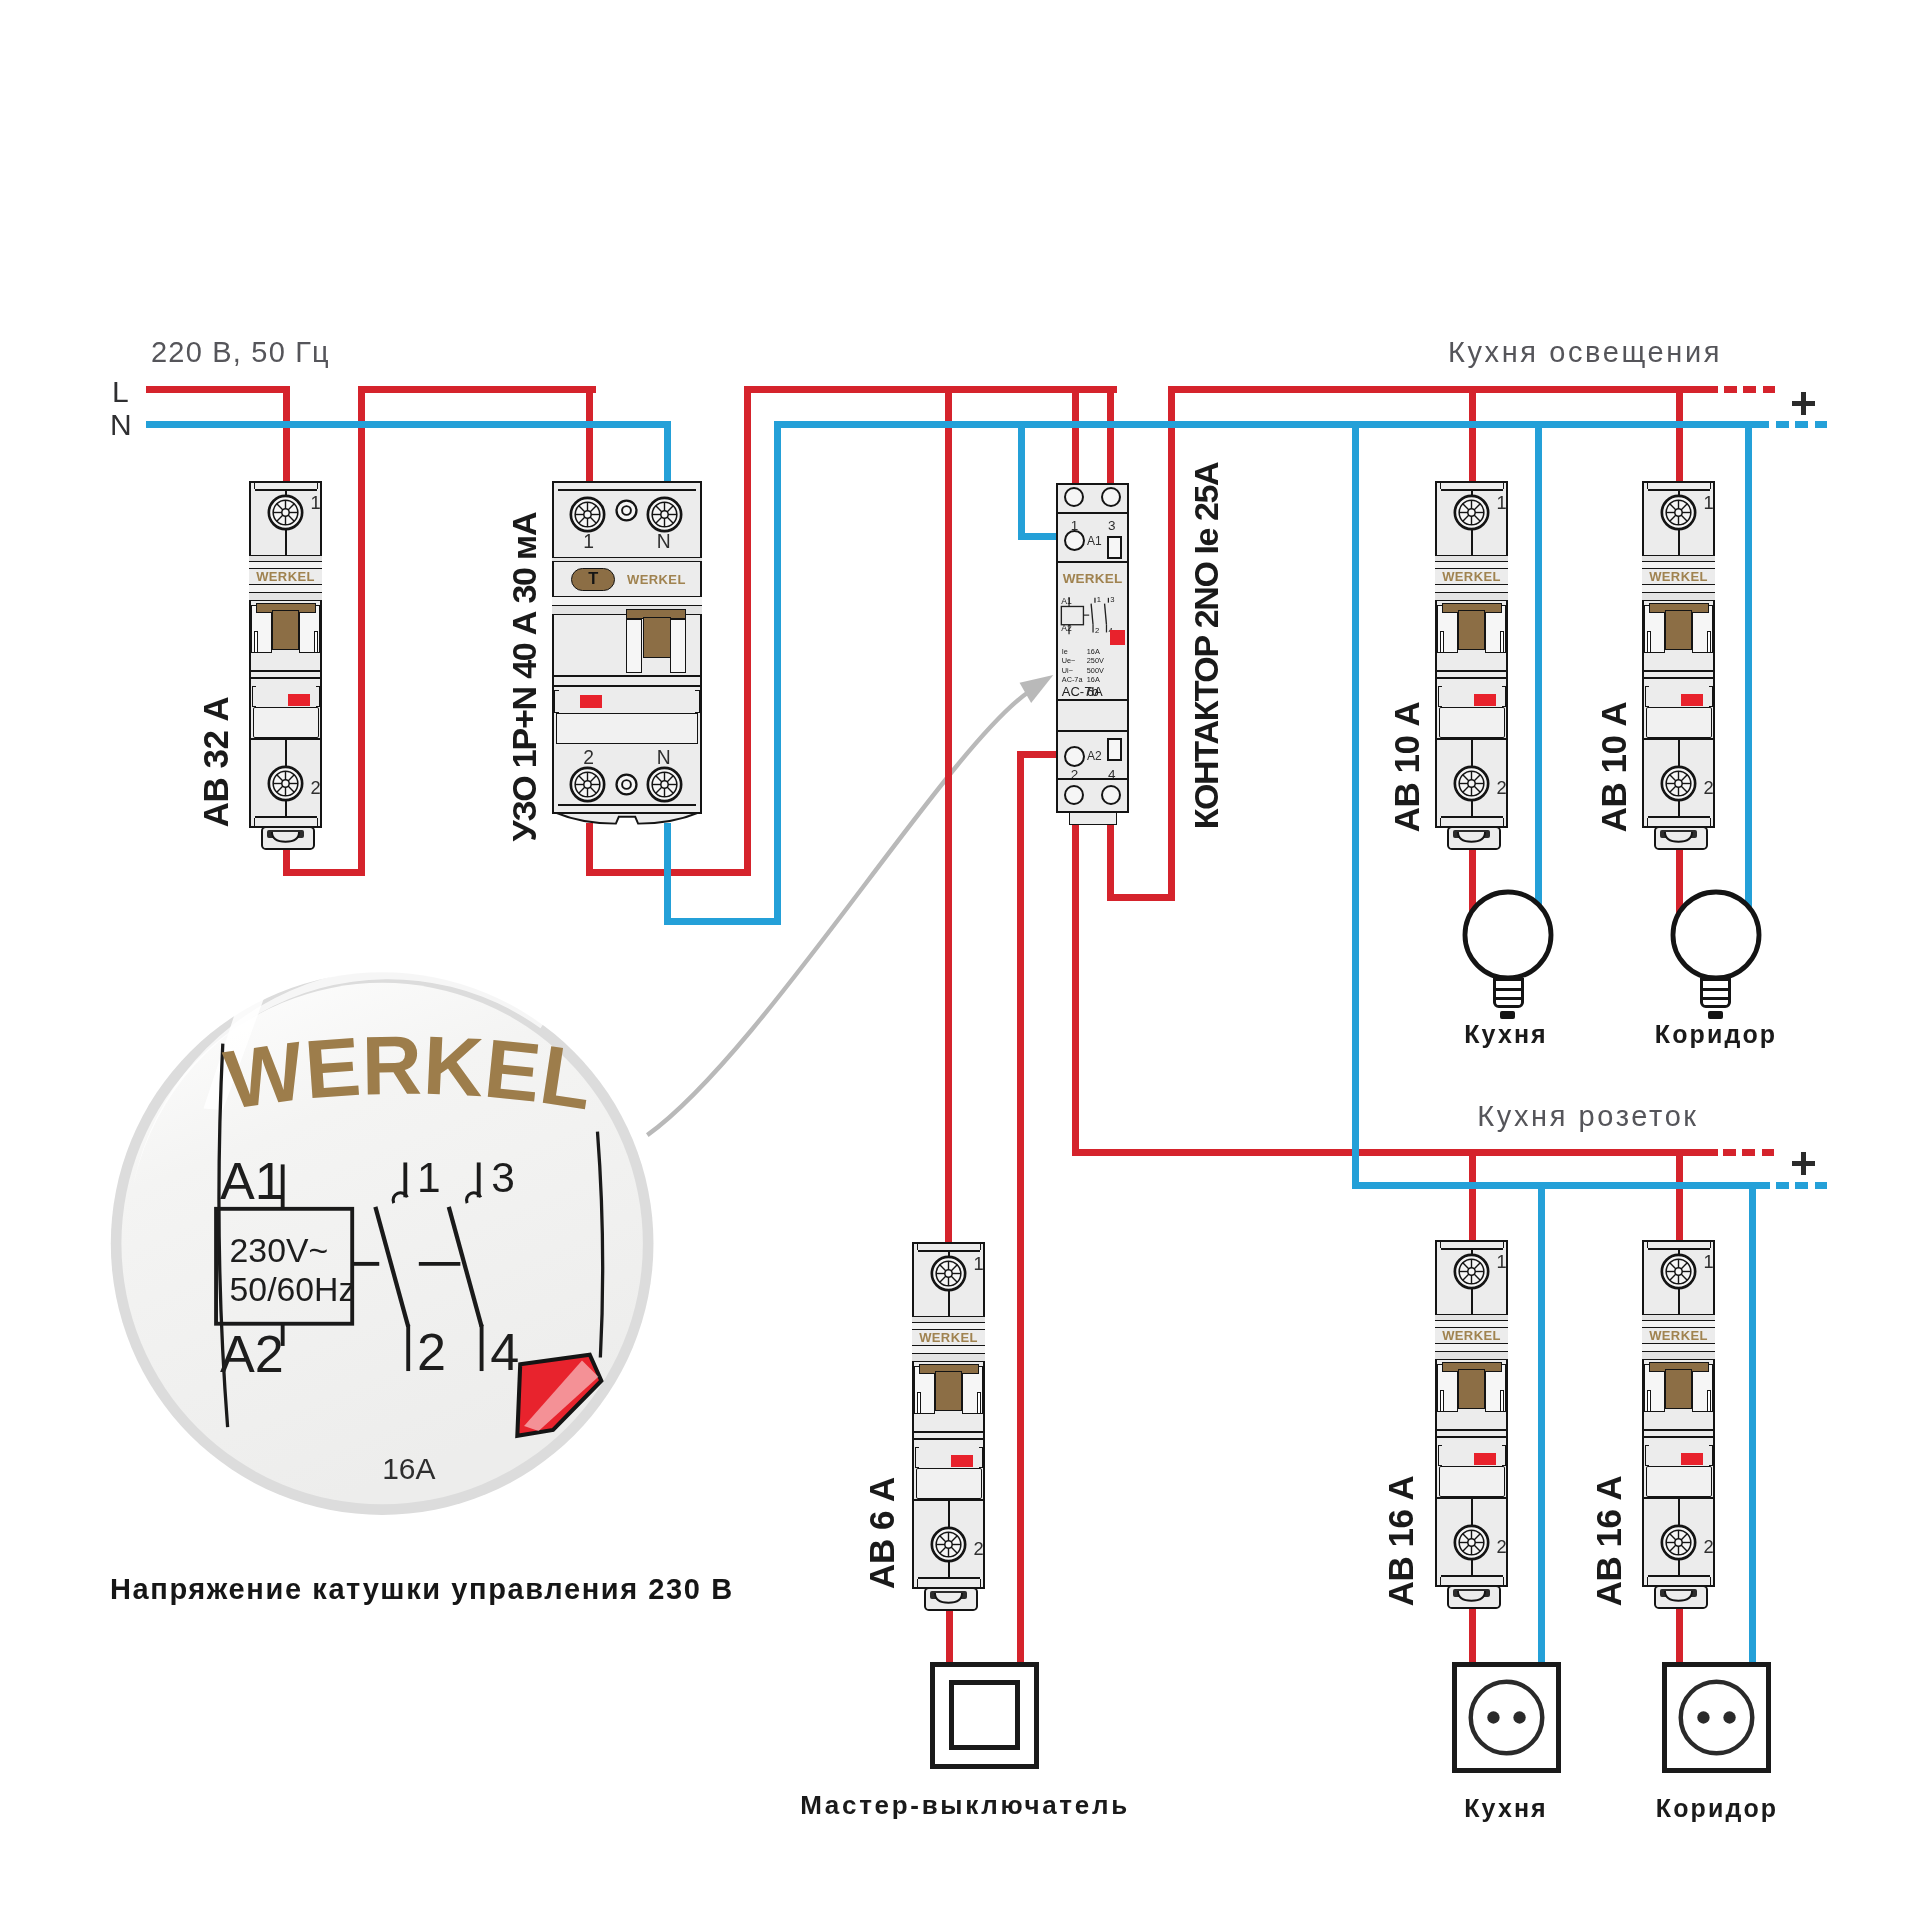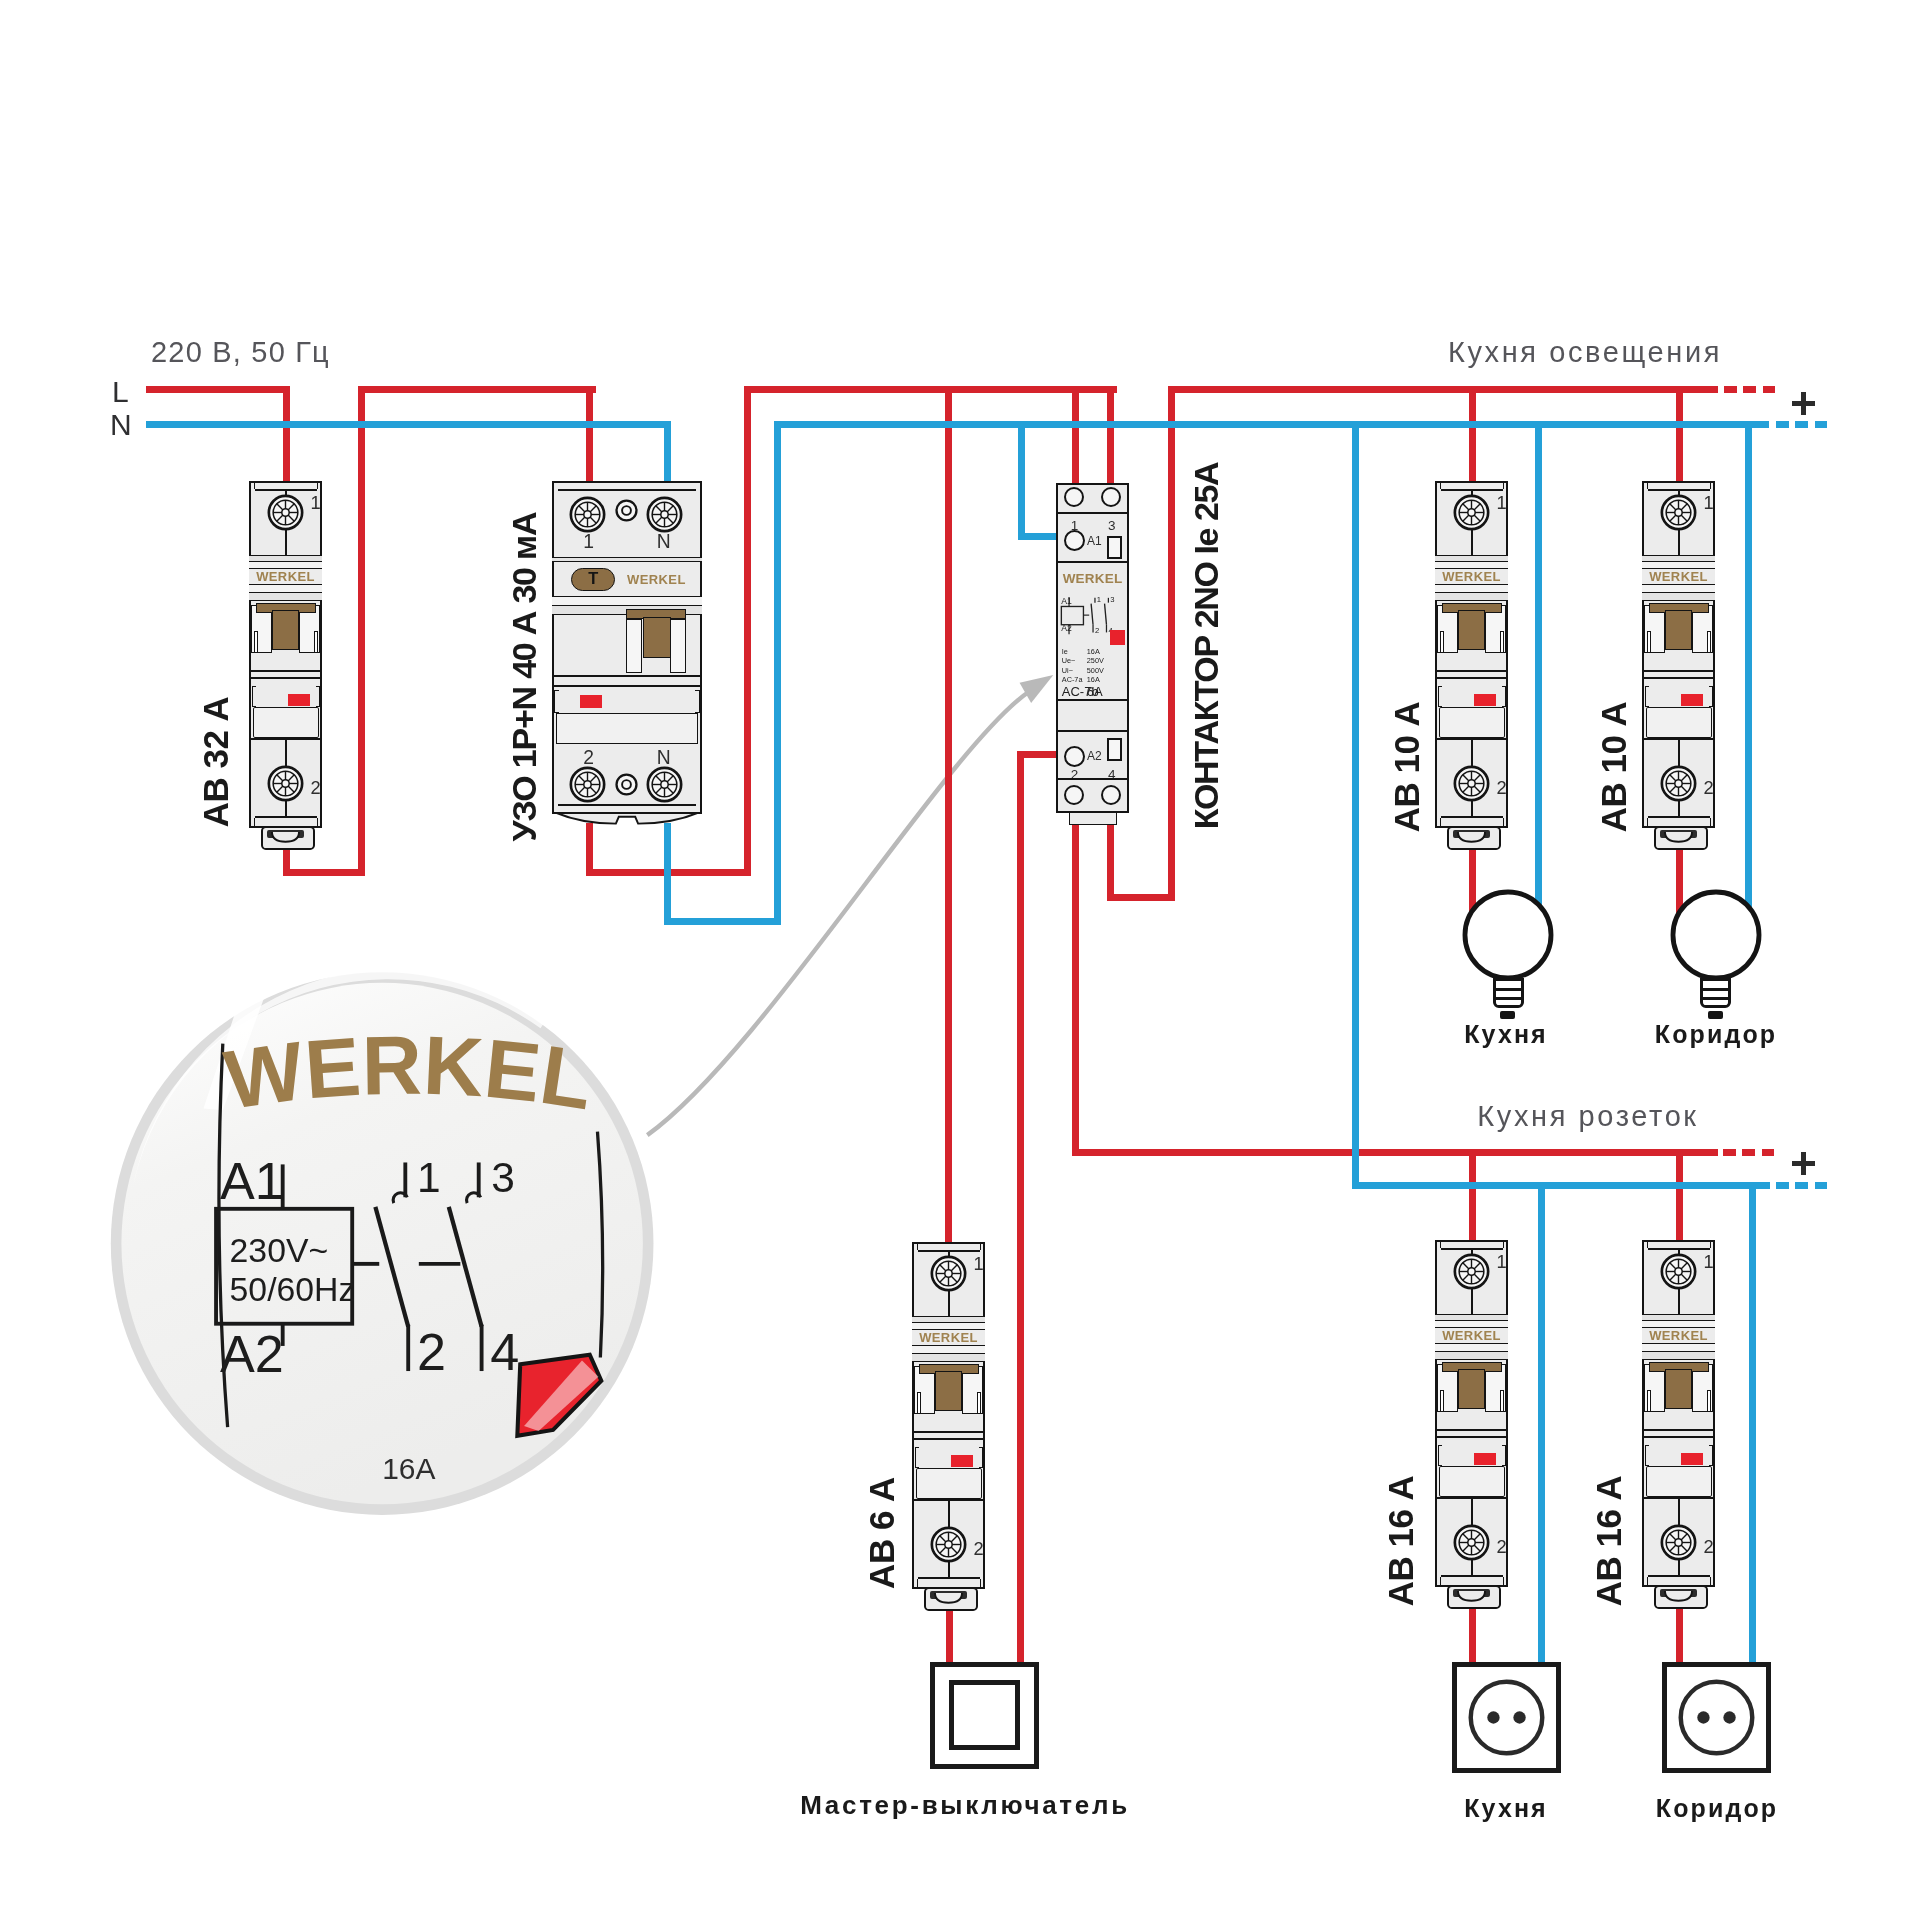--- a/index.html
+++ b/index.html
@@ -636,20 +636,21 @@
     <div style="position:absolute;left:1407px;top:767px;transform:translate(-50%,-50%) rotate(-90deg);font-weight:bold;font-size:35px;letter-spacing:-0.5px;color:#1a1a1a;white-space:nowrap">АВ 10 А</div>
     <div style="position:absolute;left:1614px;top:767px;transform:translate(-50%,-50%) rotate(-90deg);font-weight:bold;font-size:35px;letter-spacing:-0.5px;color:#1a1a1a;white-space:nowrap">АВ 10 А</div>
     <div style="position:absolute;left:882px;top:1533px;transform:translate(-50%,-50%) rotate(-90deg);font-weight:bold;font-size:35px;letter-spacing:-0.5px;color:#1a1a1a;white-space:nowrap">АВ 6 А</div>
     <div style="position:absolute;left:1401px;top:1541px;transform:translate(-50%,-50%) rotate(-90deg);font-weight:bold;font-size:35px;letter-spacing:-0.5px;color:#1a1a1a;white-space:nowrap">АВ 16 А</div>
     <div style="position:absolute;left:1609px;top:1541px;transform:translate(-50%,-50%) rotate(-90deg);font-weight:bold;font-size:35px;letter-spacing:-0.5px;color:#1a1a1a;white-space:nowrap">АВ 16 А</div>
     <div style="position:absolute;left:1506px;top:1020px;transform:translateX(-50%);font-weight:bold;font-size:25px;letter-spacing:2.1px;color:#1a1a1a;white-space:nowrap">Кухня</div>
     <div style="position:absolute;left:1716px;top:1020px;transform:translateX(-50%);font-weight:bold;font-size:25px;letter-spacing:2.1px;color:#1a1a1a;white-space:nowrap">Коридор</div>
     <div style="position:absolute;left:1506px;top:1794px;transform:translateX(-50%);font-weight:bold;font-size:25px;letter-spacing:2.1px;color:#1a1a1a;white-space:nowrap">Кухня</div>
     <div style="position:absolute;left:1717px;top:1794px;transform:translateX(-50%);font-weight:bold;font-size:25px;letter-spacing:2.1px;color:#1a1a1a;white-space:nowrap">Коридор</div>
     <div style="position:absolute;left:965px;top:1790px;transform:translateX(-50%);font-weight:bold;font-size:26px;letter-spacing:2.7px;color:#1a1a1a;white-space:nowrap">Мастер-выключатель</div>
+    <div style="position:absolute;left:110px;top:1575px;font-size:29px;line-height:29px;font-weight:bold;color:#161616;letter-spacing:1.6px;white-space:nowrap">Напряжение катушки управления 230 В</div>
     <svg width="618" height="628" viewBox="80 980 640 650" style="position:absolute;left:77px;top:946px">
       <defs>
         <linearGradient id="gl" x1="0" y1="0" x2="0.4" y2="1">
           <stop offset="0" stop-color="#ffffff"></stop>
           <stop offset="0.35" stop-color="#f4f4f3"></stop>
           <stop offset="1" stop-color="#ededec"></stop>
         </linearGradient>
       </defs>
       <circle cx="396" cy="1288" r="281" fill="#dcdcdc"></circle>
       <circle cx="396" cy="1288" r="270" fill="url(#gl)"></circle>

